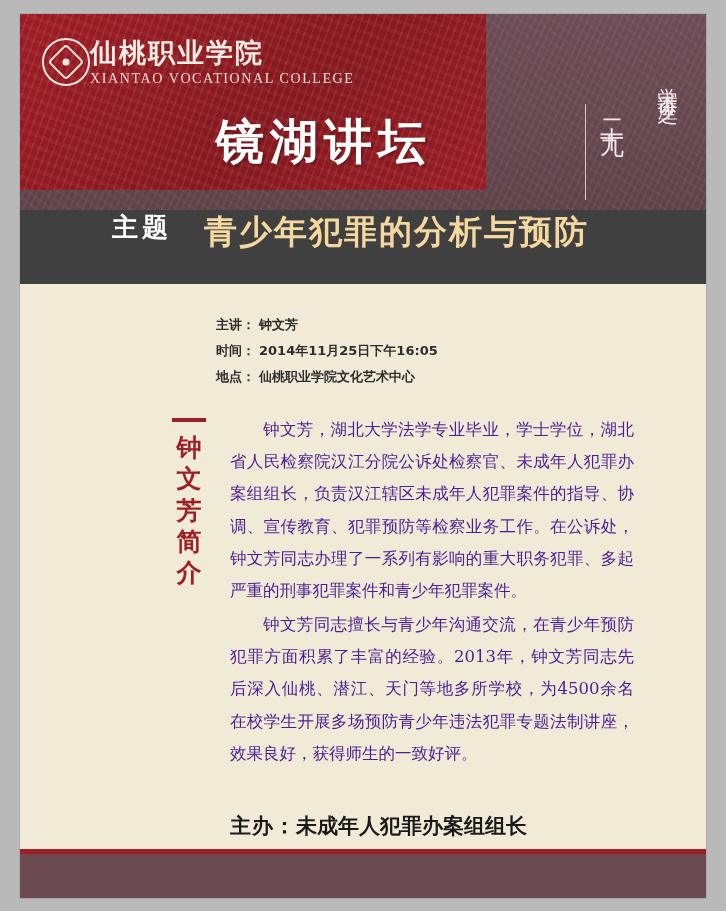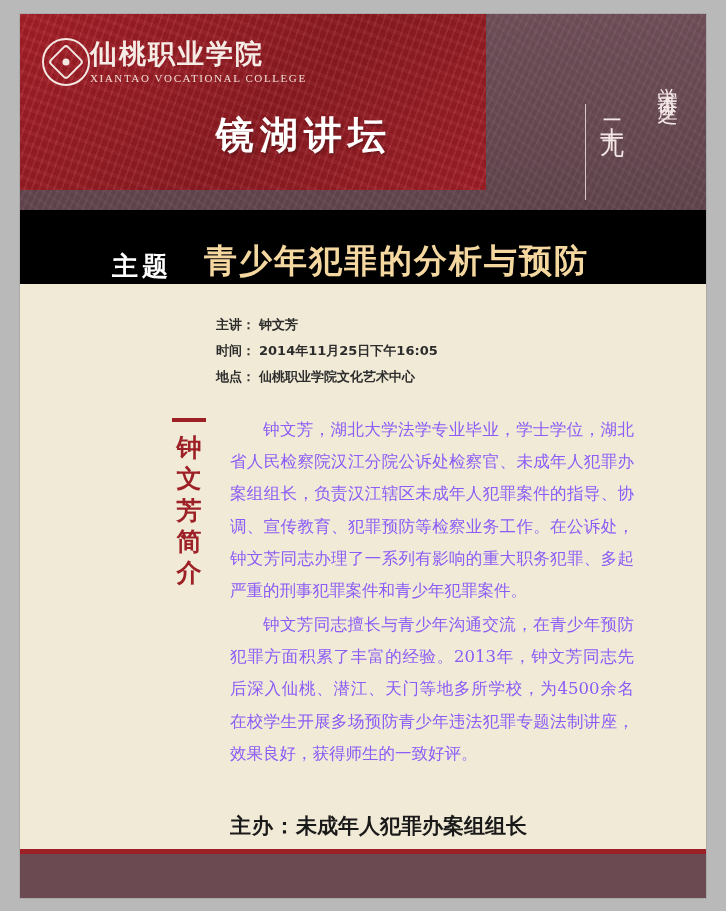--- a/index.html
+++ b/index.html
@@ -89,32 +89,32 @@
   .logo-texts { line-height: 1; }
   .logo-cn {
     color: #f6ece6;
     font-size: 27px;
     letter-spacing: 2px;
     font-weight: 700;
     font-family: "DejaVu Serif", "Liberation Serif", serif;
   }
   .logo-en {
     color: #f0ded6;
-    font-size: 11px;
+    font-size: 14px;
     letter-spacing: 1.6px;
     margin-top: 6px;
     font-family: "Liberation Serif", serif;
   }
 
   .main-title {
     position: absolute;
     left: 196px;
     top: 96px;
     color: #ffffff;
-    font-size: 38px;
+    font-size: 48px;
     font-weight: 700;
     letter-spacing: 6px;
     font-family: "DejaVu Serif", "Liberation Serif", serif;
     text-shadow: 2px 2px 3px rgba(0,0,0,0.25);
   }
 
   .vert-group {
     position: absolute;
     right: 78px;
     top: 88px;
@@ -143,23 +143,23 @@
     color: #f3e6e6;
     font-size: 20px;
     letter-spacing: 4px;
     font-family: "DejaVu Serif", "Liberation Serif", serif;
   }
 
   
   .topic-band {
     position: relative;
     height: 74px;
-    background: #000000;
+    background: #404040;
     display: flex;
-    align-items: flex-end;
+    align-items: flex-start;
   }
   .topic-label {
     color: #ffffff;
     font-size: 26px;
     font-weight: 700;
     letter-spacing: 4px;
     margin-left: 92px;
     font-family: "DejaVu Serif", "Liberation Serif", serif;
   }
   .topic-text {
@@ -204,21 +204,21 @@
   .side-label .chars {
     color: #9e2027;
     font-size: 25px;
     font-weight: 700;
     line-height: 1.25;
     font-family: "DejaVu Serif", "Liberation Serif", serif;
   }
   .paras {
     margin-left: 210px;
     margin-right: 8px;
-    color: #8b5cf6;
+    color: #4c1d95;
     font-size: 16.5px;
     line-height: 1.95;
     text-align: justify;
     font-family: "DejaVu Serif", "Liberation Serif", serif;
   }
   .paras p {
     margin: 0 0 2px 0;
     text-indent: 2em;
   }
 

